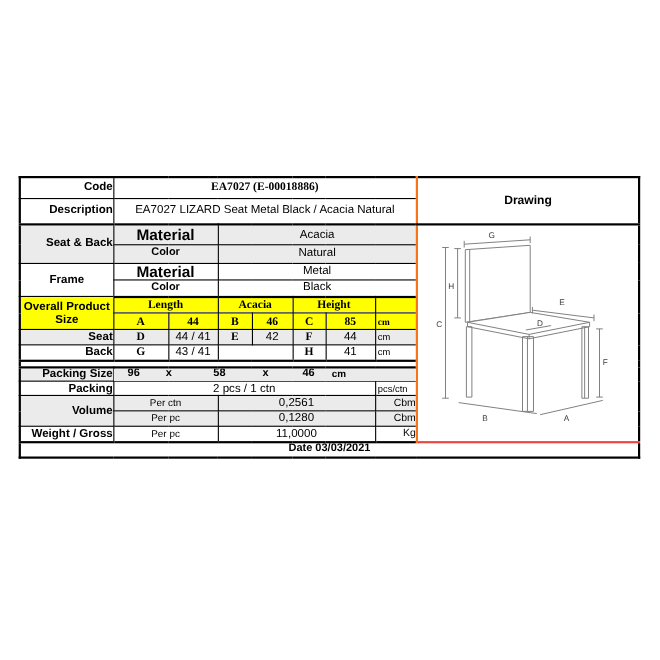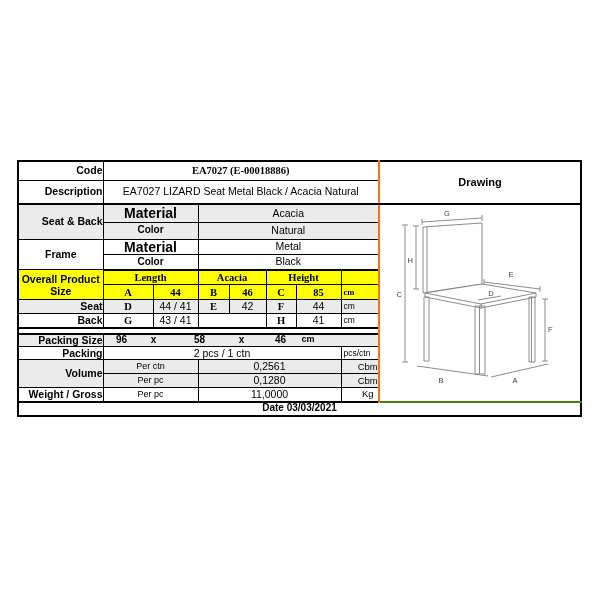--- a/index.html
+++ b/index.html
@@ -15,27 +15,27 @@
   td.lbl{text-align:right;padding-left:4px;font-weight:bold;font-size:10.5px;white-space:normal;}
   td.ctr{font-weight:bold;font-size:10.5px;white-space:normal;line-height:1.15;}
   .gray{background:#EBEBEB;}
   .yellow{background:#FFFF00;margin-top:25px;}
   .bold{font-weight:bold;font-family:Liberation Serif, serif;}
   td.sub-m{font-size:14px;font-weight:bold;}
   td.sub-c{font-size:10px;font-weight:bold;}
   td.sub-r{font-size:9px;}
   td.val{font-size:10.5px;}
   td.unit{font-size:8.5px;text-align:left;padding-left:2px;}
-  td.unit2{font-size:9.5px;text-align:center;padding-left:16px;}
+  td.unit2{font-size:9.5px;text-align:right;padding-left:16px;}
   td.bb2{border-bottom:2px solid #000;}
   td.bl2{border-left:2px solid #f97316;}
   td.spacer{border-bottom:2px solid #000;height:2px;}
   td.drawhdr{font-weight:bold;font-size:11px;}
   td.drawcell{vertical-align:top;background:#fff;}
-  td.datecell{font-weight:bold;font-size:10px;border-top:2px solid #4d7c0f;}
+  td.datecell{font-weight:bold;font-size:10px;border-top:2px solid #ef4444;}
   td.packcell{position:relative;font-weight:bold;}
   .packwrap{position:absolute;left:0;top:0;width:100%;height:100%;}
   .packwrap span{position:absolute;top:50%;transform:translate(-50%,-50%);font-size:10px;}
   .packwrap .p1{left:18px;} .packwrap .px1{left:50px;} .packwrap .p2{left:96px;}
   .packwrap .px2{left:138px;} .packwrap .p3{left:177px;}
   .packwrap .pu{left:198px;transform:translate(0,-50%);font-size:9px;}
   svg.chair{display:block;}
   svg.chair line, svg.chair polygon{stroke:#7f7f7f;stroke-width:0.9;fill:none;}
   svg.chair polygon.solid{fill:#ffffff;}
   svg.chair text{fill:#3d3d3d;font-size:7.5px;font-family:"Liberation Sans",sans-serif;}

